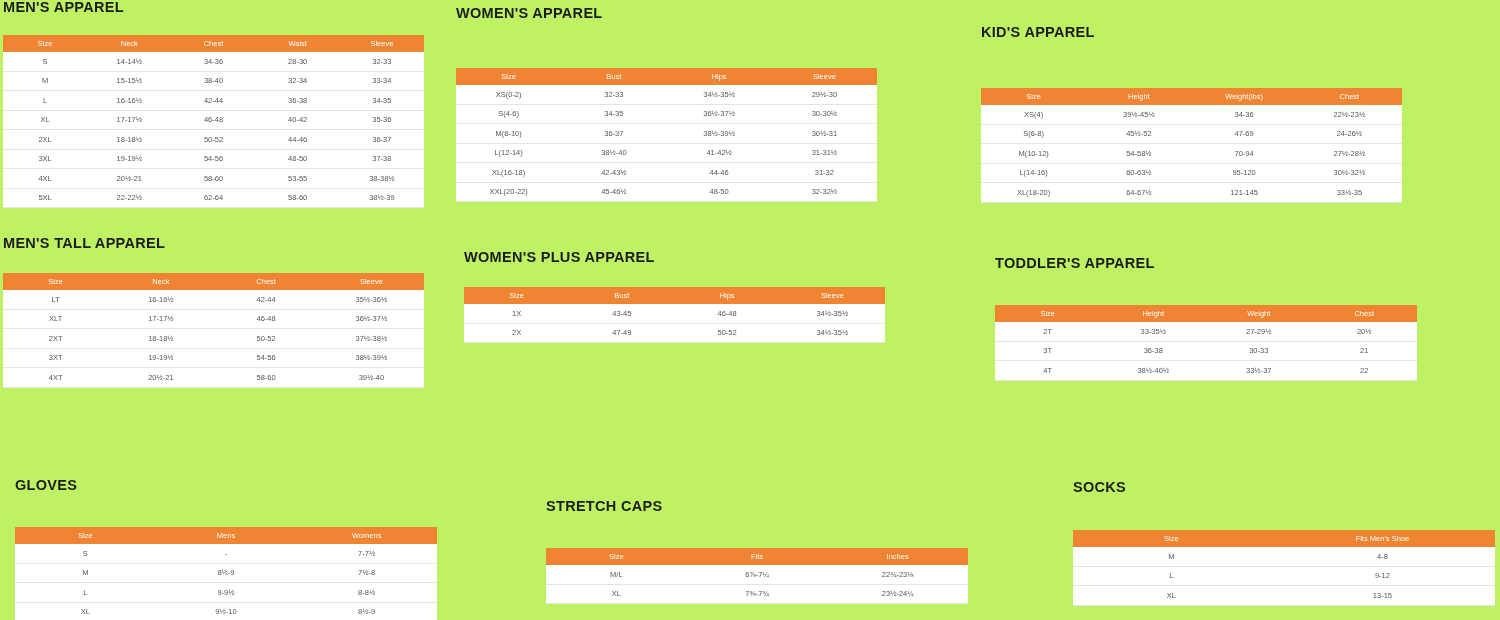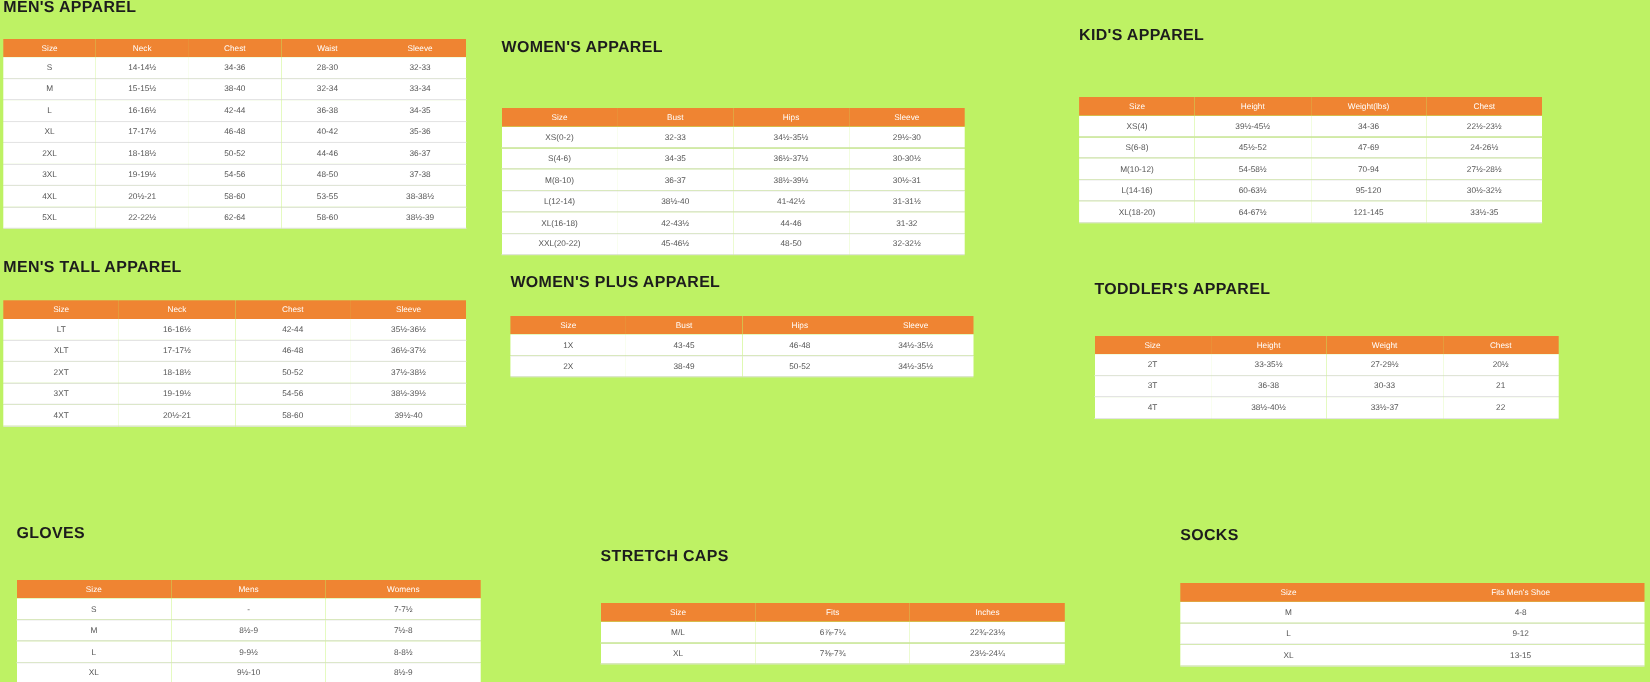--- a/index.html
+++ b/index.html
@@ -121,21 +121,21 @@
             <td>5XL</td>
             <td>22-22½</td>
             <td>62-64</td>
             <td>58-60</td>
             <td>38½-39</td>
           </tr>
         </tbody>
       </table>
   </div>
 
-  <div class="section" style="left:456px; top:6px;margin-top:30px;">
+  <div class="section" style="left:456px; top:6px;">
     <h2>WOMEN'S APPAREL</h2>
     <table class="size-table" style="margin-top:48px; width:421px;">
         <thead>
           <tr>
             <th>Size</th>
             <th>Bust</th>
             <th>Hips</th>
             <th>Sleeve</th>
           </tr>
         </thead>
@@ -285,21 +285,21 @@
         </thead>
         <tbody>
           <tr>
             <td>1X</td>
             <td>43-45</td>
             <td>46-48</td>
             <td>34½-35½</td>
           </tr>
           <tr>
             <td>2X</td>
-            <td>38-49</td>
+            <td>47-49</td>
             <td>50-52</td>
             <td>34½-35½</td>
           </tr>
         </tbody>
       </table>
   </div>
 
   <div class="section" style="left:995px; top:256px;">
     <h2>TODDLER'S APPAREL</h2>
     <table class="size-table" style="margin-top:35px; width:422px;">

